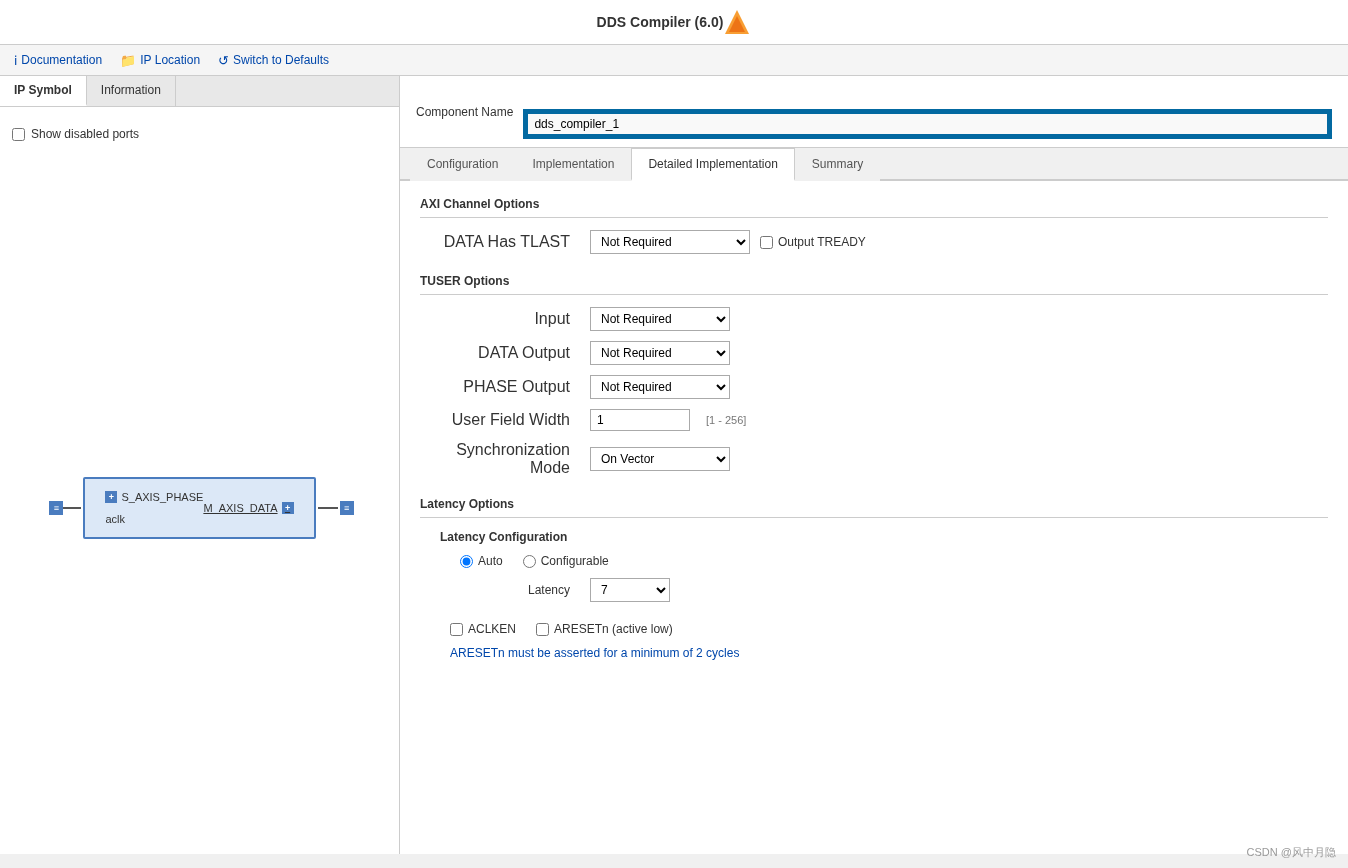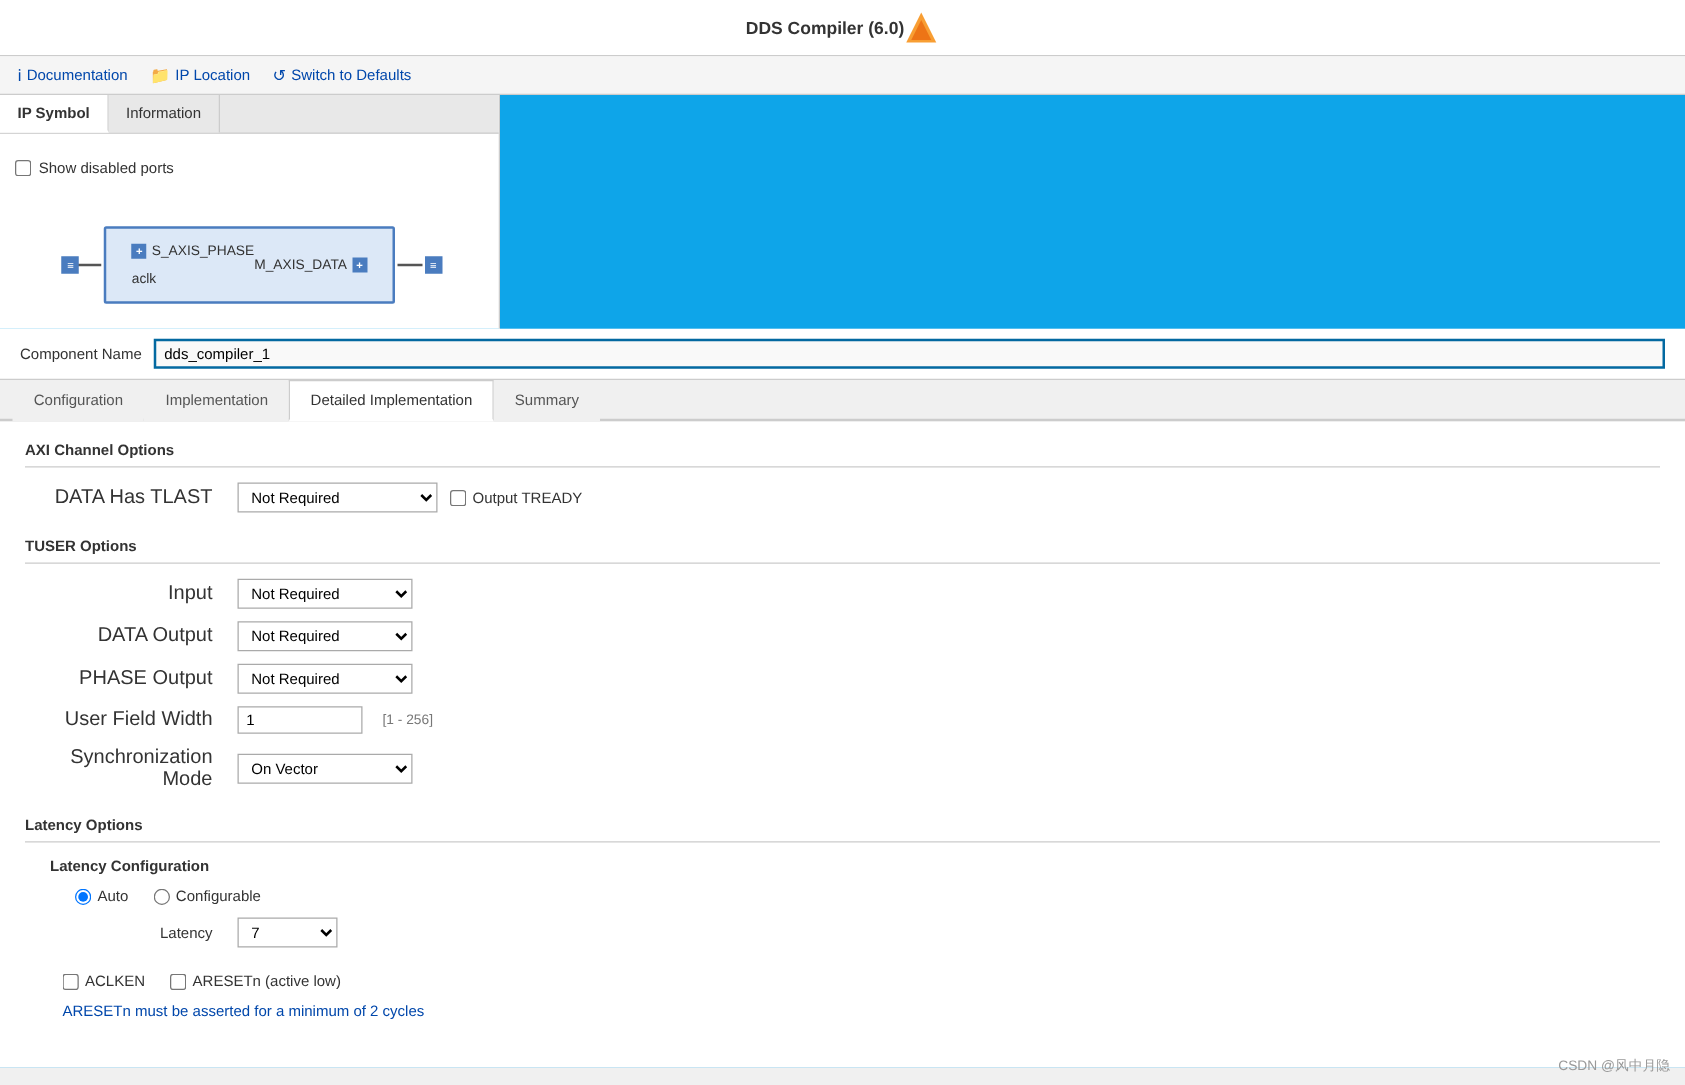--- a/index.html
+++ b/index.html
@@ -36,22 +36,21 @@
       color: #0047AB;
       cursor: pointer;
       font-size: 12px;
     }
     .toolbar-icon { font-size: 13px; }
 
     
     .main-layout {
       display: flex;
       height: calc(868px - 90px);
-      background: #0ea5e9;
-      flex-direction: column;
+      background: #eab308;
     }
 
     
     .left-panel {
       width: 400px;
       min-width: 400px;
       background: #fff;
       border-right: 1px solid #ccc;
       display: flex;
       flex-direction: column;
@@ -105,20 +104,21 @@
     .port-left {
       display: flex;
       flex-direction: column;
       gap: 10px;
     }
     .port-right {
       display: flex;
       flex-direction: column;
       gap: 10px;
       align-items: flex-end;
+      text-decoration: underline;
     }
     .port-item {
       display: flex;
       align-items: center;
       gap: 4px;
       font-size: 11px;
       color: #333;
     }
     .port-connector {
       width: 12px;
@@ -152,24 +152,25 @@
       background: #fff;
       gap: 10px;
     }
     .component-name-label {
       font-size: 12px;
       color: #333;
       white-space: nowrap;
     }
     .component-name-input {
       flex: 1;
-      border: 2px solid #0369a1;
+      border: 5px solid #0369a1;
       padding: 3px 6px;
       font-size: 12px;
       background: #f9f9f9;
+      margin-top: 25px;
     }
 
     
     .config-tabs {
       display: flex;
       border-bottom: 2px solid #ccc;
       background: #f0f0f0;
       padding: 0 10px;
     }
     .config-tab {

